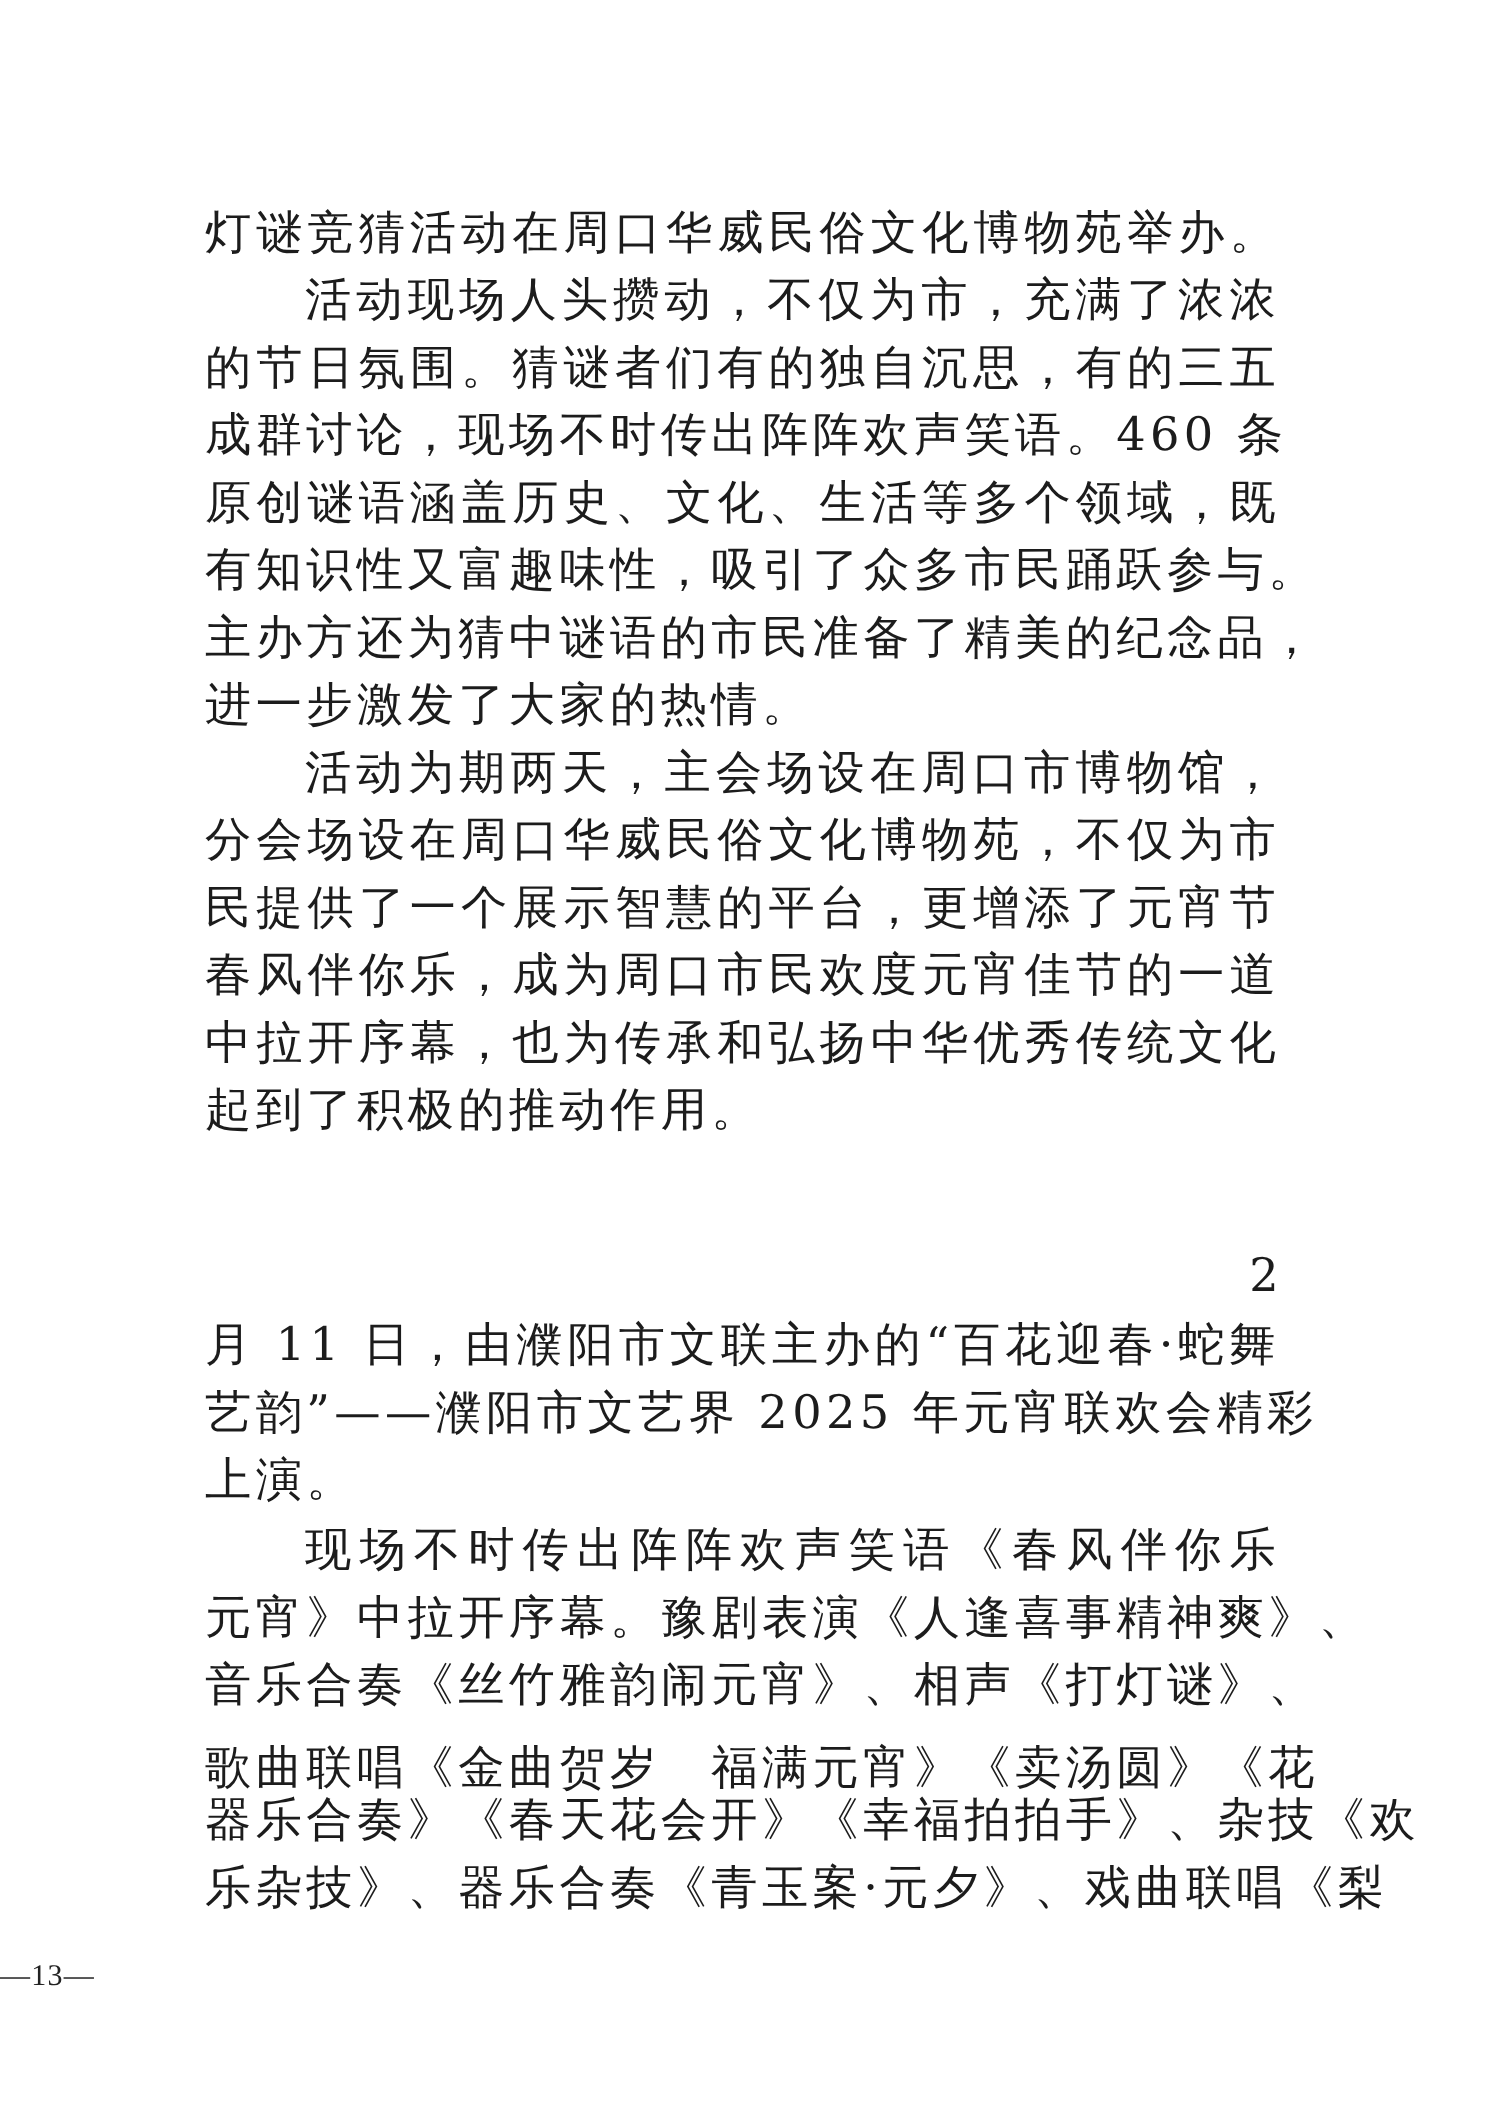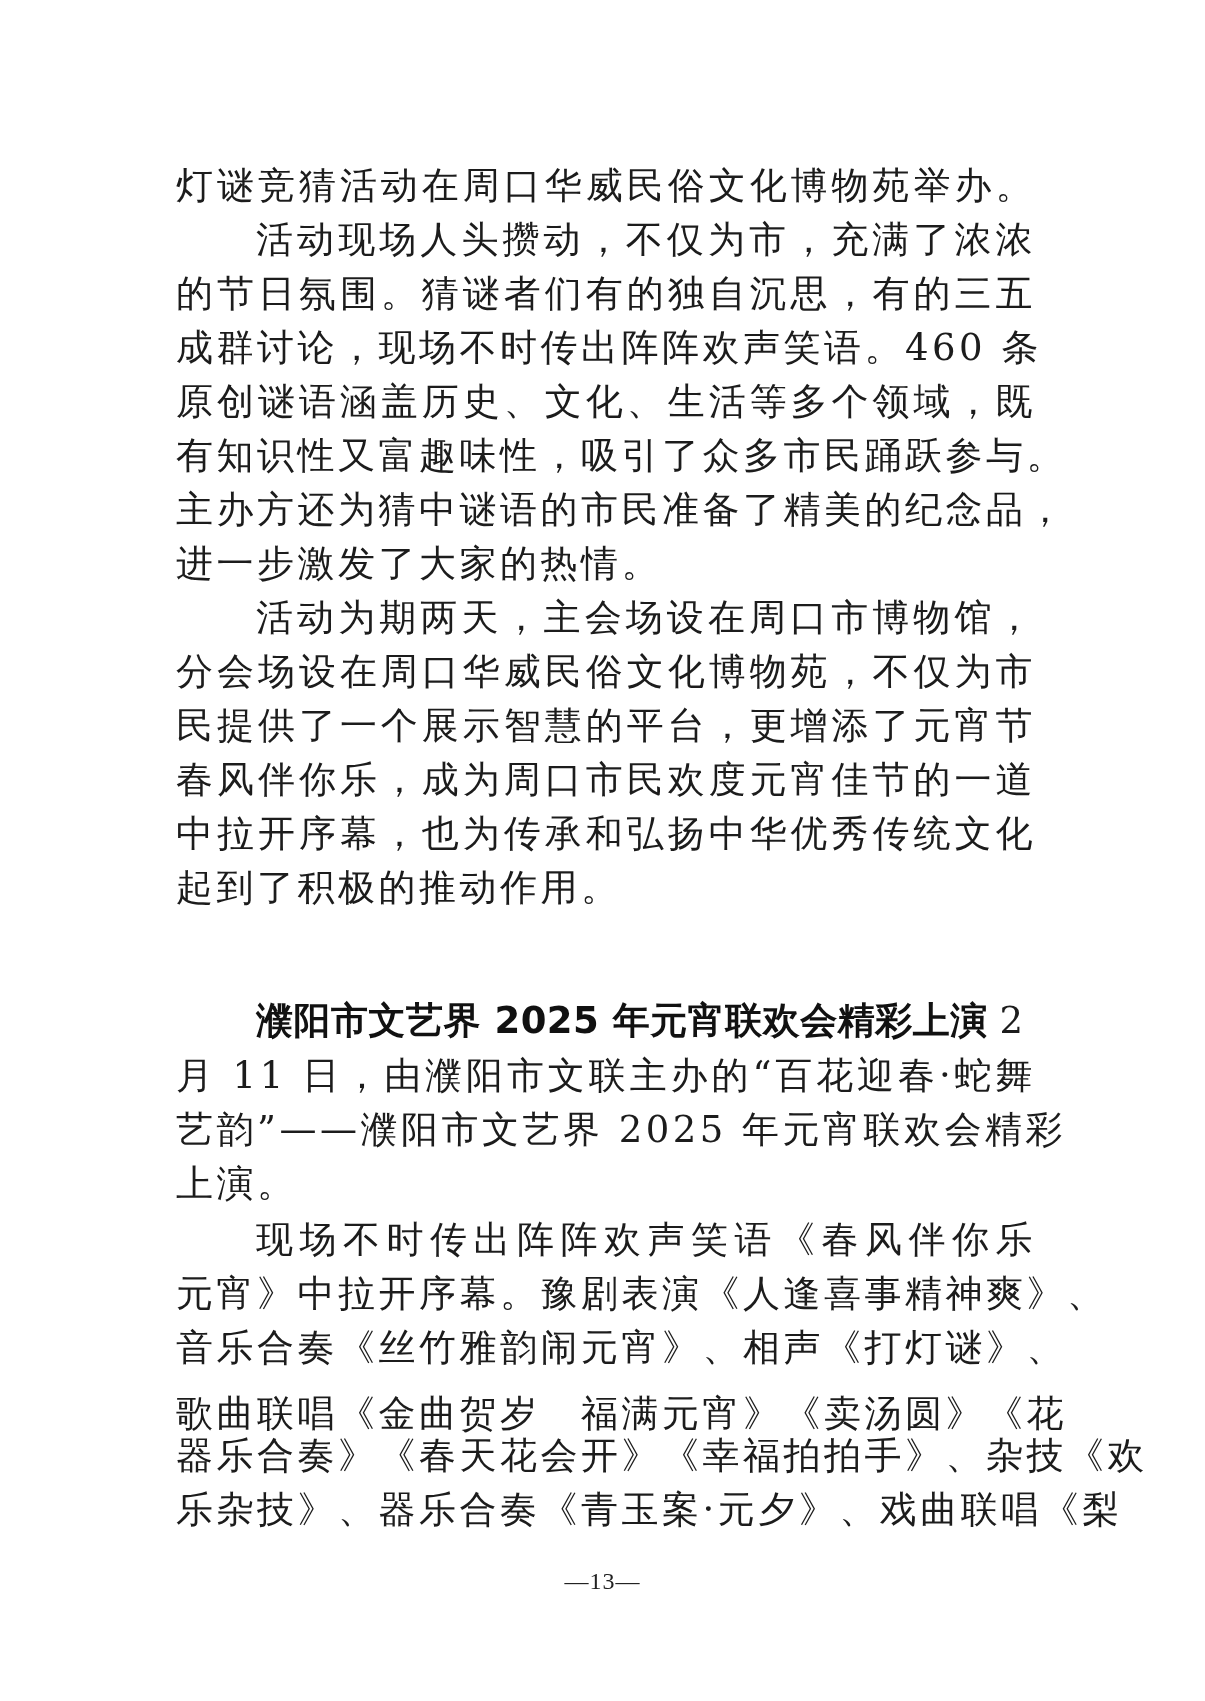--- a/index.html
+++ b/index.html
@@ -17,21 +17,21 @@
     }
     .page {
       position: absolute;
       left: 0;
       top: 0;
       width: 1205px;
       height: 1701px;
     }
     .line {
       position: absolute;
-      left: 176px;
+      left: 164px;
       width: 860px;
       font-size: 37px;
       line-height: 58px;
       height: 58px;
       white-space: nowrap;
       letter-spacing: 3.5px;
       color: #1c1c1c;
     }
     .line.justify {
       text-align: justify;
@@ -63,21 +63,21 @@
       right: 10px;
       top: 0;
       letter-spacing: 3px;
       color: #1c1c1c;
     }
     .page-number {
       position: absolute;
       left: 0;
       width: 1205px;
       top: 1568px;
-      text-align: center;
+      text-align: left;
       font-size: 24px;
       color: #222222;
       letter-spacing: 1px;
       font-family: "Liberation Serif", serif;
     }
   </style>
 </head>
 <body>
 
 <div class="page">
@@ -94,21 +94,20 @@
     <div class="line justify indent" style="top:589px;">活动为期两天，主会场设在周口市博物馆，</div>
     <div class="line justify" style="top:643px;">分会场设在周口华威民俗文化博物苑，不仅为市</div>
     <div class="line justify" style="top:697px;">民提供了一个展示智慧的平台，更增添了元宵节</div>
     <div class="line justify" style="top:751px;">春风伴你乐，成为周口市民欢度元宵佳节的一道</div>
     <div class="line justify" style="top:805px;">中拉开序幕，也为传承和弘扬中华优秀传统文化</div>
     <div class="line" style="top:859px;">起到了积极的推动作用。</div>
   </div>
 
   <div>
     <div class="headline" style="top:992px;">
-      <span class="bold">濮阳市文艺界 2025 年元宵联欢会精彩上演</span>
       <span class="tail">2</span>
     </div>
     <div class="line justify" style="top:1047px;">月 11 日，由濮阳市文联主办的“百花迎春·蛇舞</div>
     <div class="line justify" style="top:1101px;">艺韵”——濮阳市文艺界 2025 年元宵联欢会精彩</div>
     <div class="line" style="top:1155px;">上演。</div>
     <div class="line justify indent" style="top:1211px;">现场不时传出阵阵欢声笑语《春风伴你乐</div>
     <div class="line justify" style="top:1265px;">元宵》中拉开序幕。豫剧表演《人逢喜事精神爽》、</div>
     <div class="line justify" style="top:1319px;">音乐合奏《丝竹雅韵闹元宵》、相声《打灯谜》、</div>
     <div class="line justify" style="top:1373px;margin-top:12px;">歌曲联唱《金曲贺岁　福满元宵》《卖汤圆》《花</div>
     <div class="line justify" style="top:1427px;">器乐合奏》《春天花会开》《幸福拍拍手》、杂技《欢</div>

